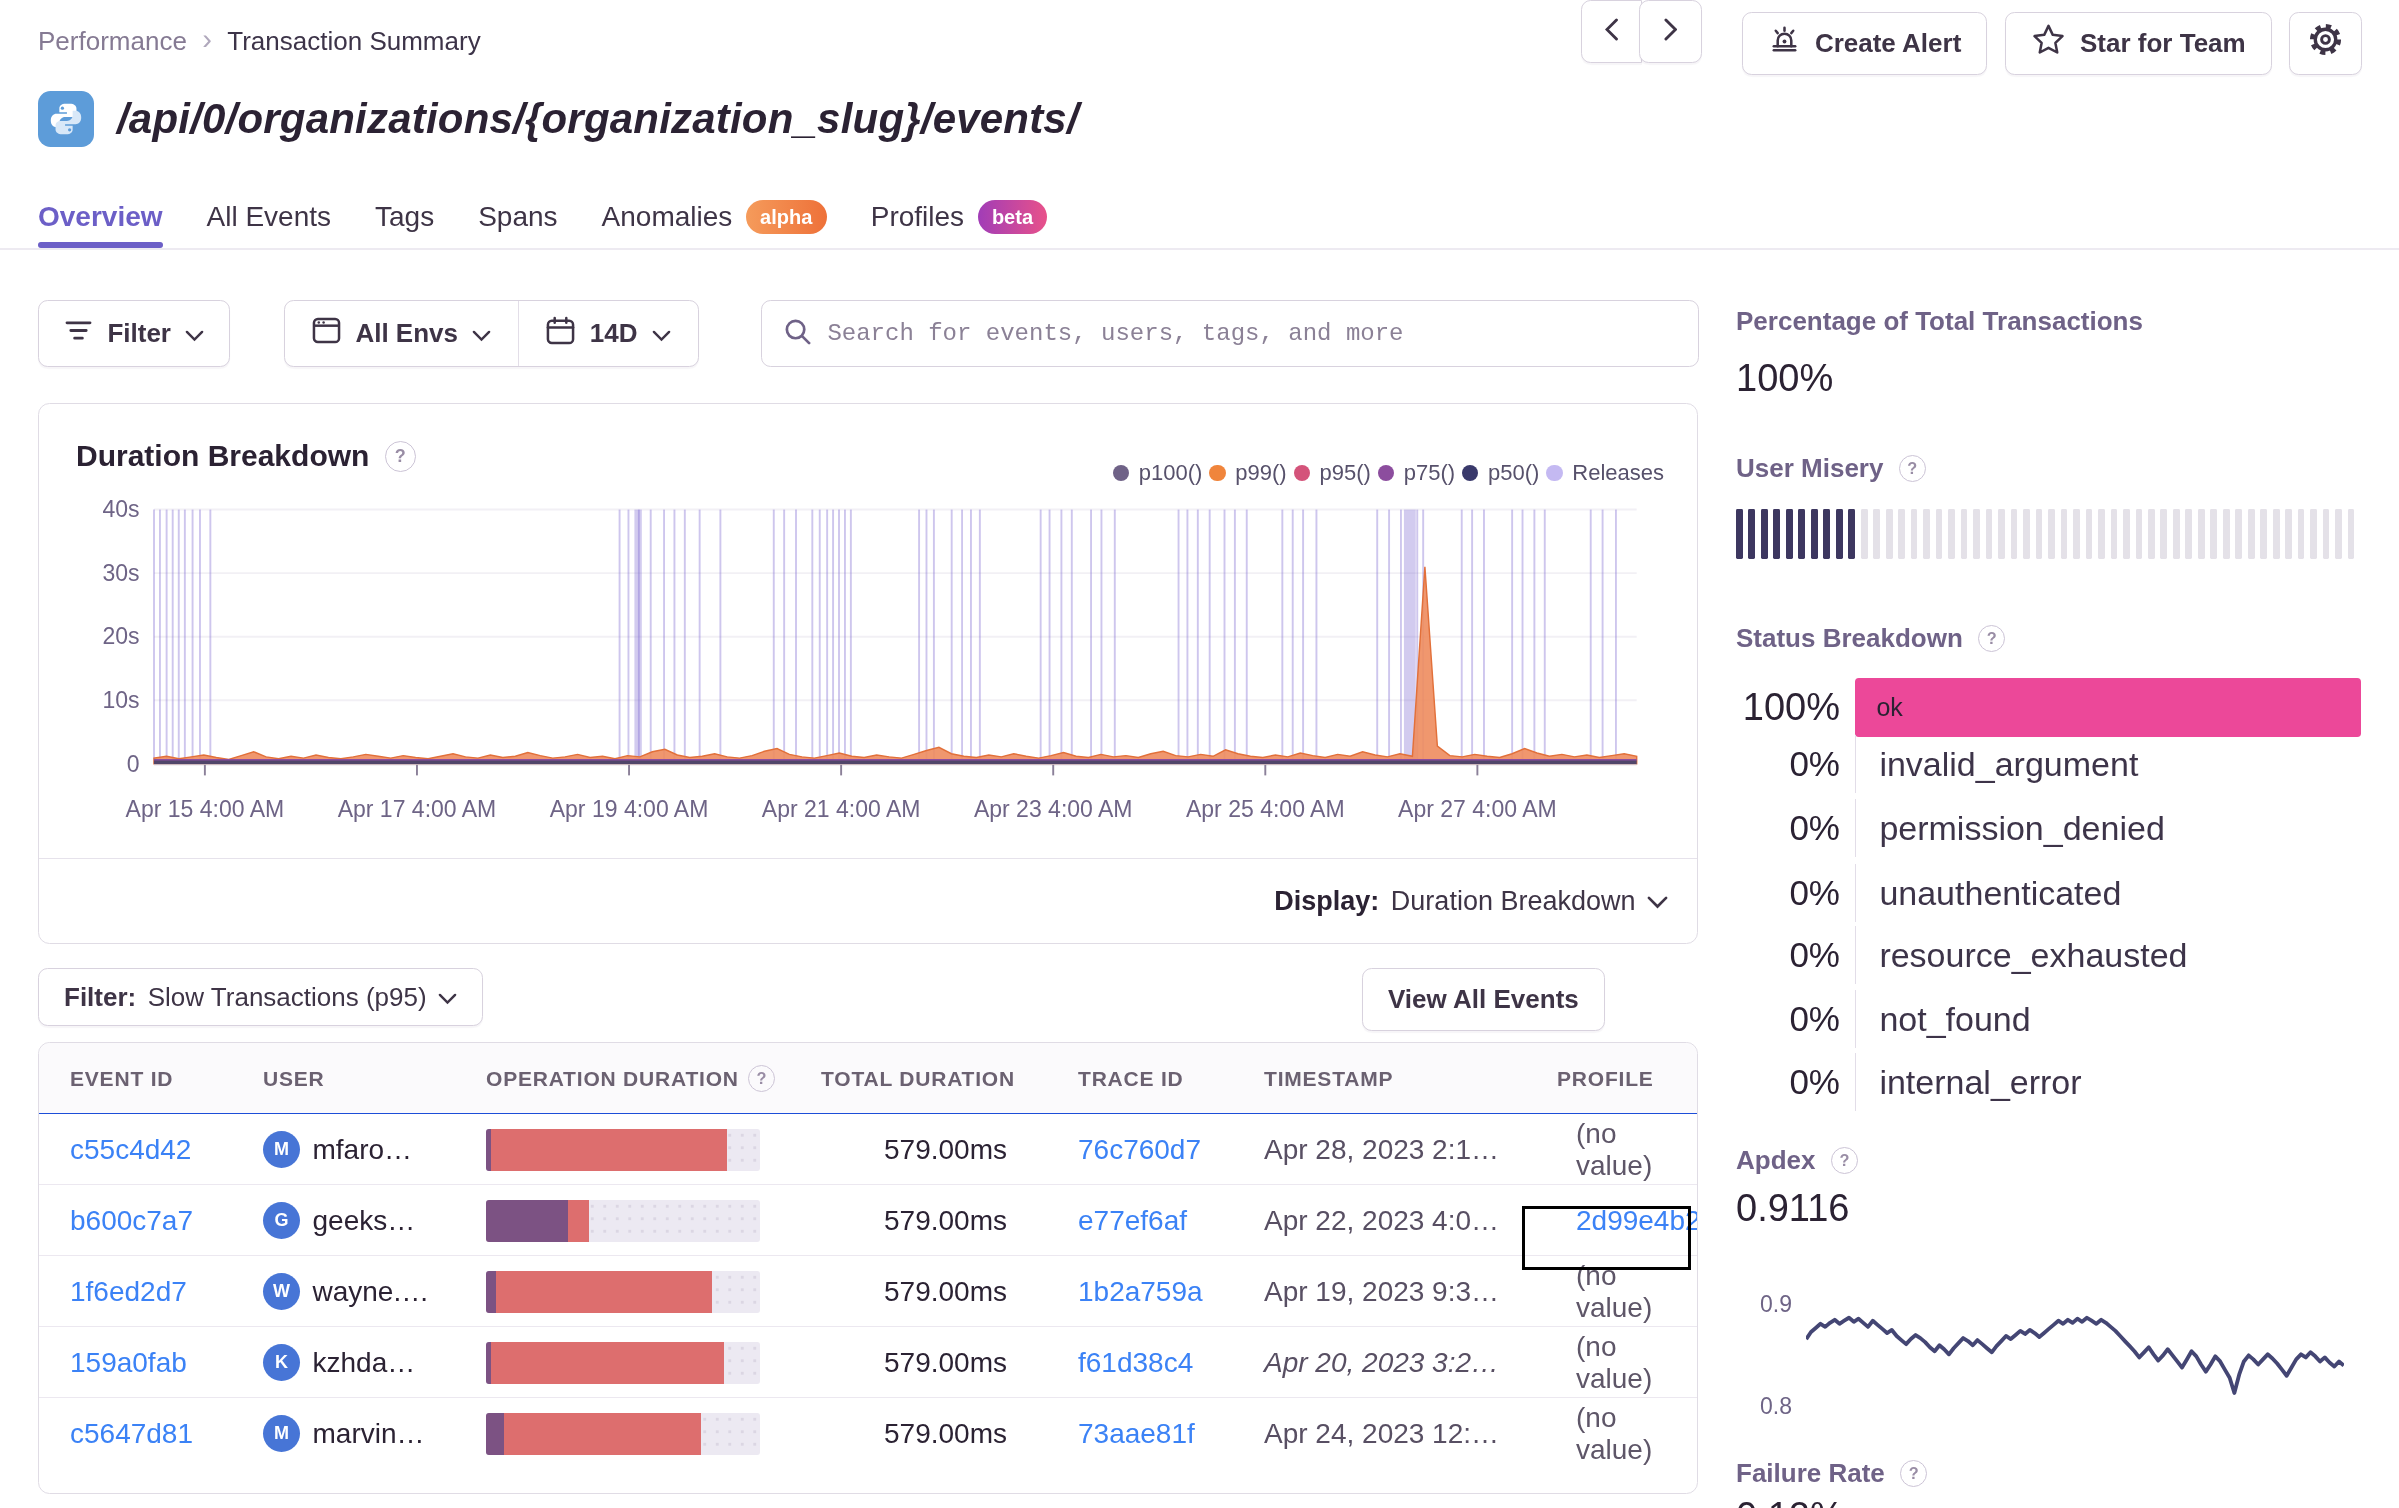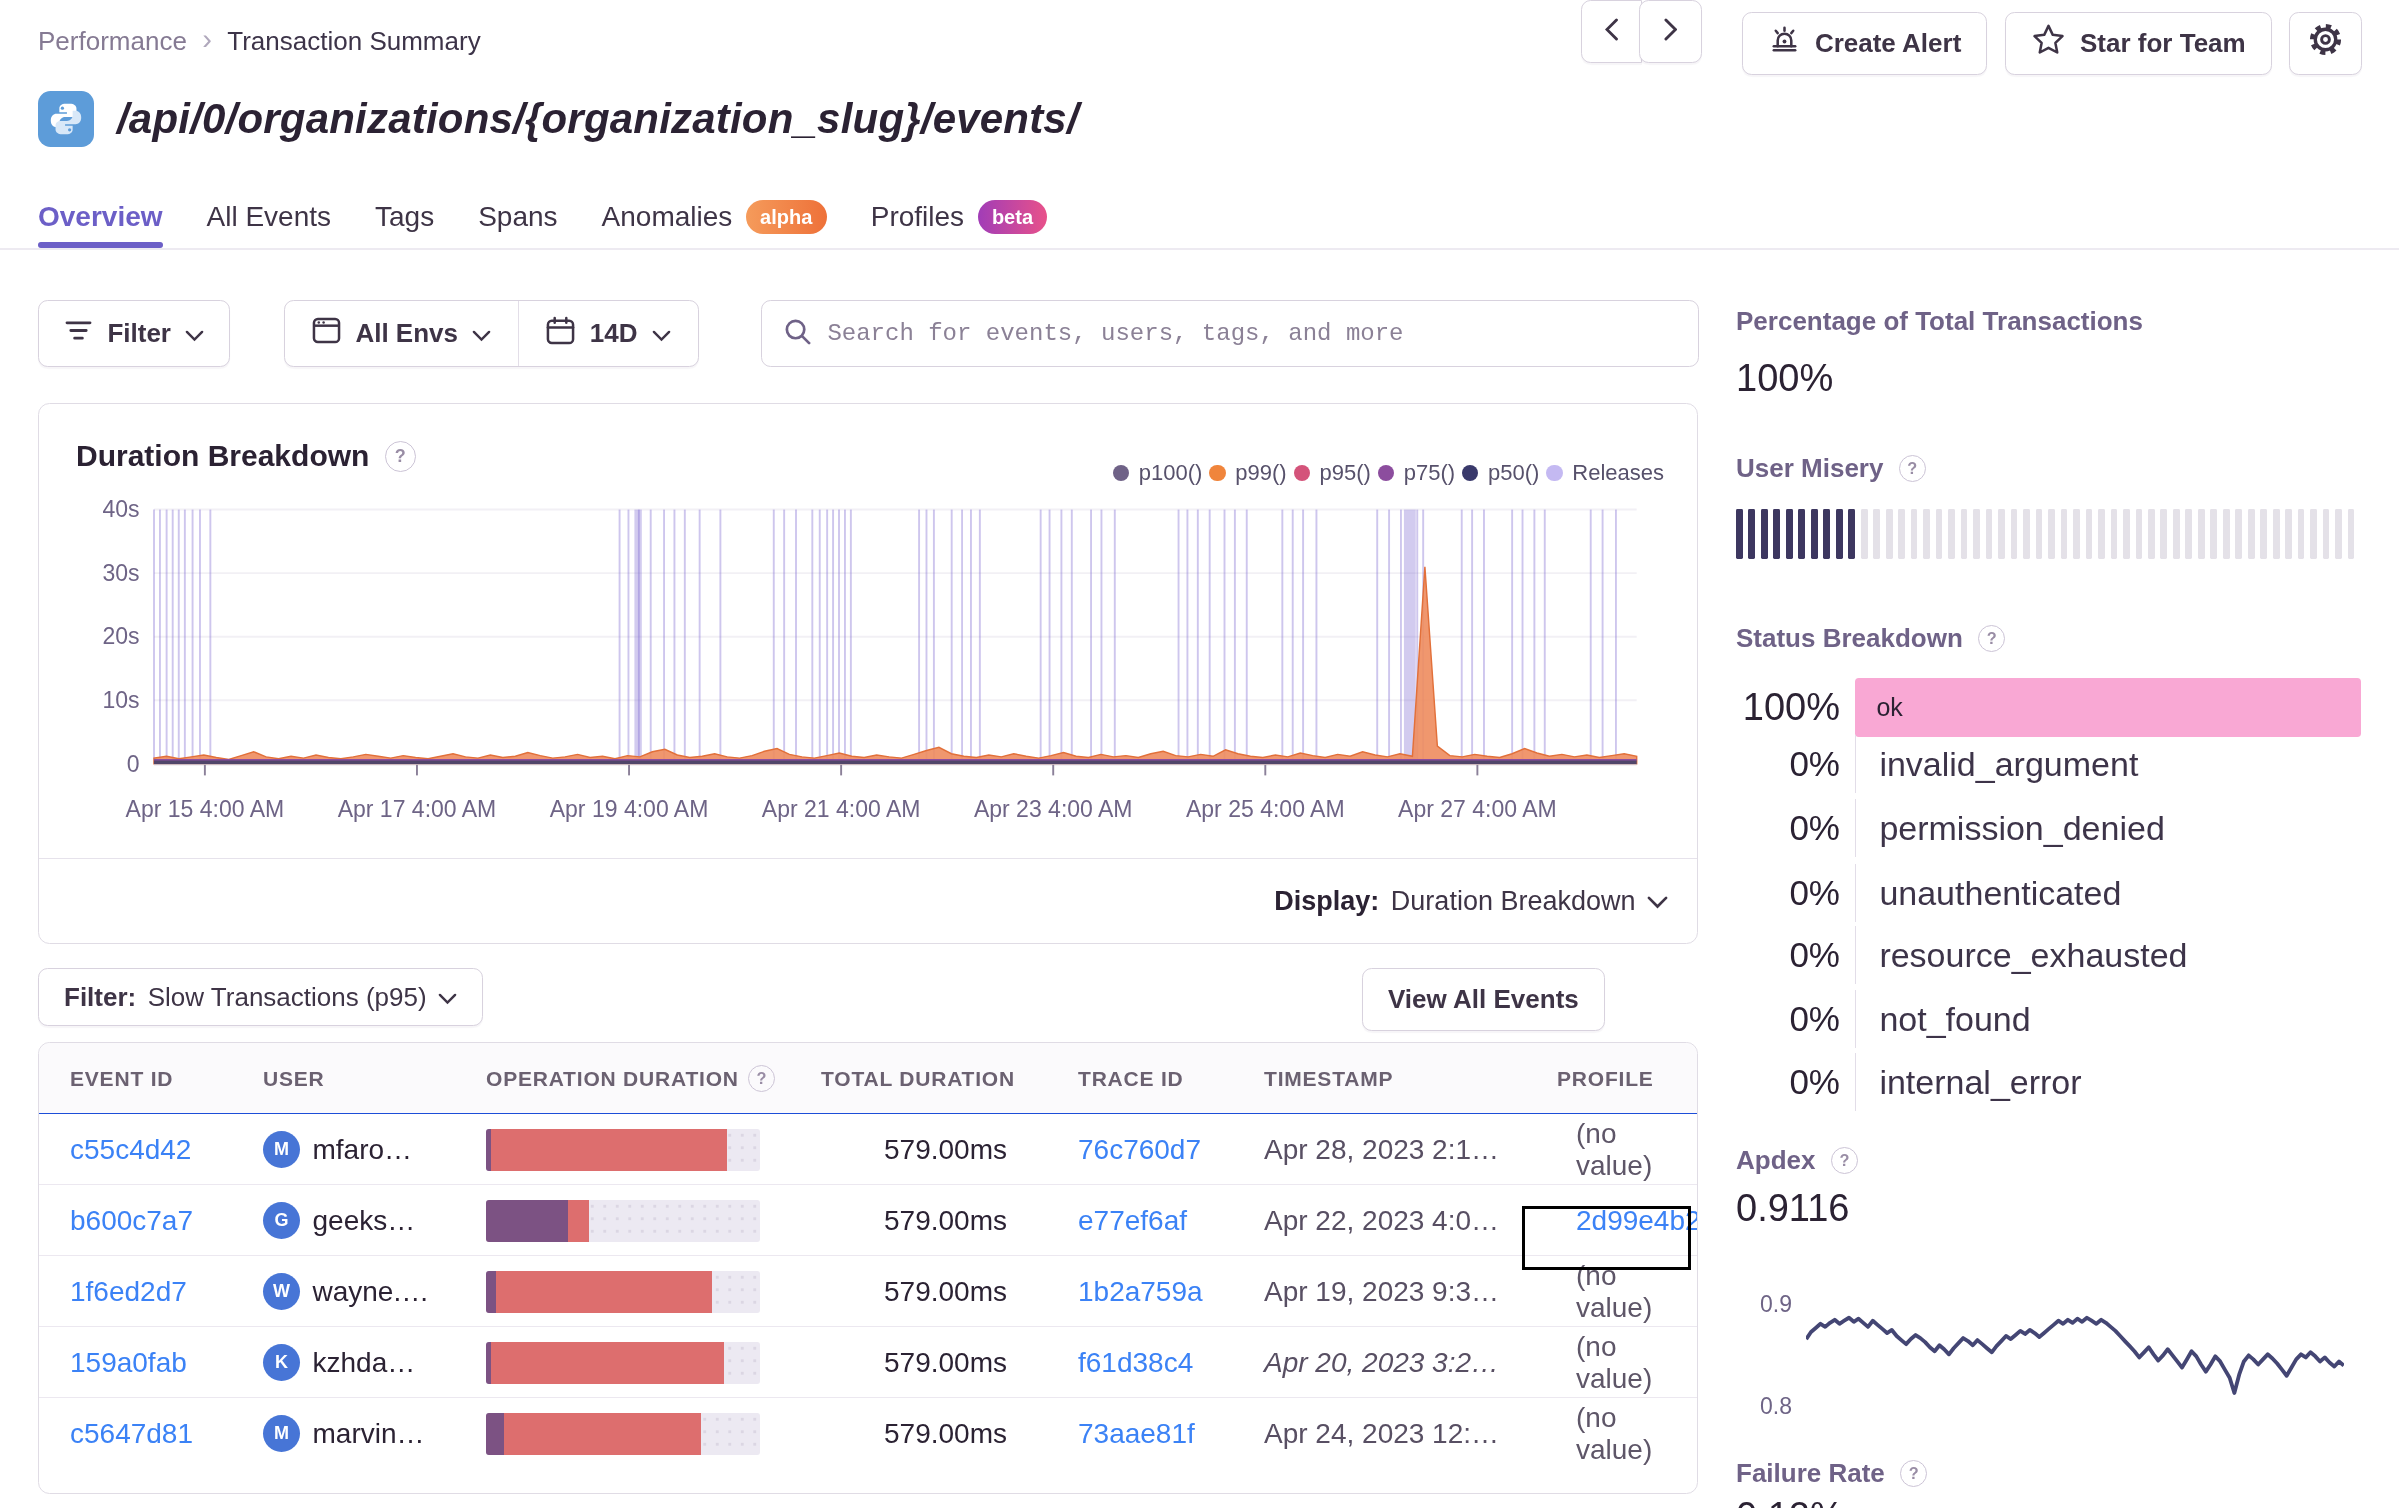--- a/index.html
+++ b/index.html
@@ -95,21 +95,21 @@
 
   
   .side-h { position:absolute; display:flex; align-items:center; gap:15.4px; font-size:26px; font-weight:700; color:#6F6287; }
   .side-big { position:absolute; font-size:38px; color:#2B2233; }
   .misery-ticks { position:absolute; left:1736px; top:509px; width:611px; height:50px; display:flex; gap:5.8px; }
   .mtick { width:6.7px; height:50px; border-radius:1.4px; background:#E4E1E8; flex:0 0 auto; }
   .mtick.dark { background:#3D3760; }
   .status-row { position:absolute; left:1736px; width:625px; display:flex; align-items:center; }
   .status-pct { width:104px; text-align:right; font-size:35px; color:#2B2233; flex:0 0 auto; }
   .status-pct-big { font-size:38px; }
-  .ok-bar { margin-left:15.4px; height:59px; flex:1; background:#f9a8d4; border-radius:3.8px; display:flex; align-items:center;
+  .ok-bar { margin-left:15.4px; height:59px; flex:1; background:#ec4899; border-radius:3.8px; display:flex; align-items:center;
             padding-left:21px; font-size:25px; color:#2B2233; }
   .status-label-wrap { margin-left:15.4px; align-self:stretch; display:flex; align-items:center; border-left:1px solid #E2DDE8;
                        padding-left:23px; font-size:34px; color:#3D3449; }
   .spark-label { position:absolute; font-size:23px; color:#6E6486; }
 
   svg text { font-family:"Liberation Sans", sans-serif; }
 </style>
 </head>
 <body>
 

